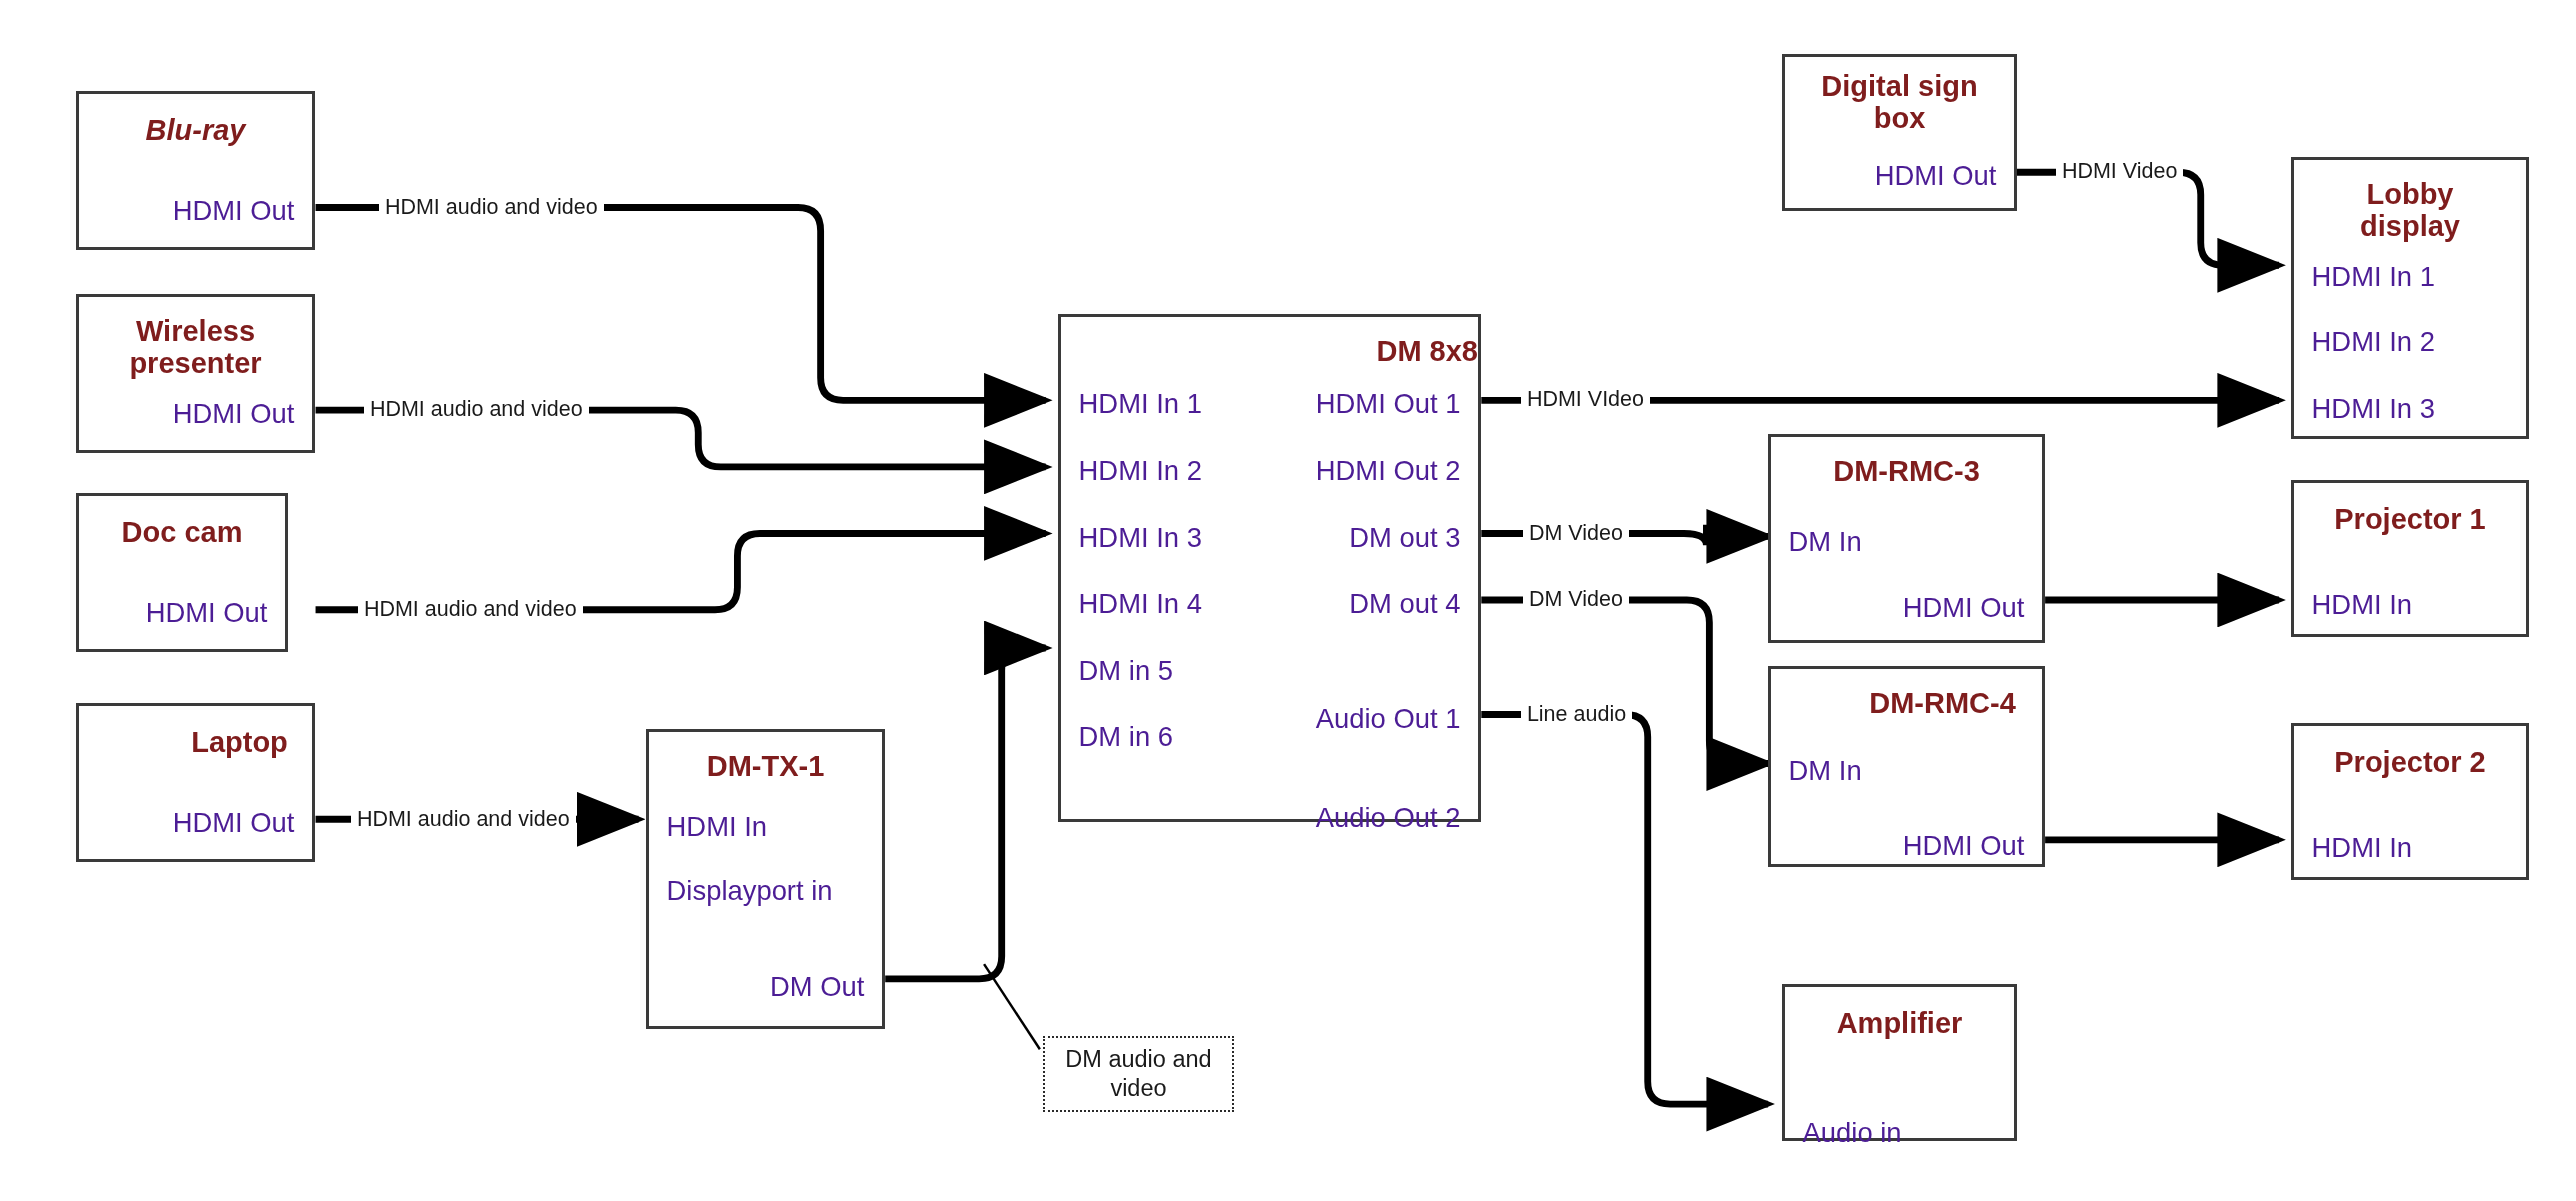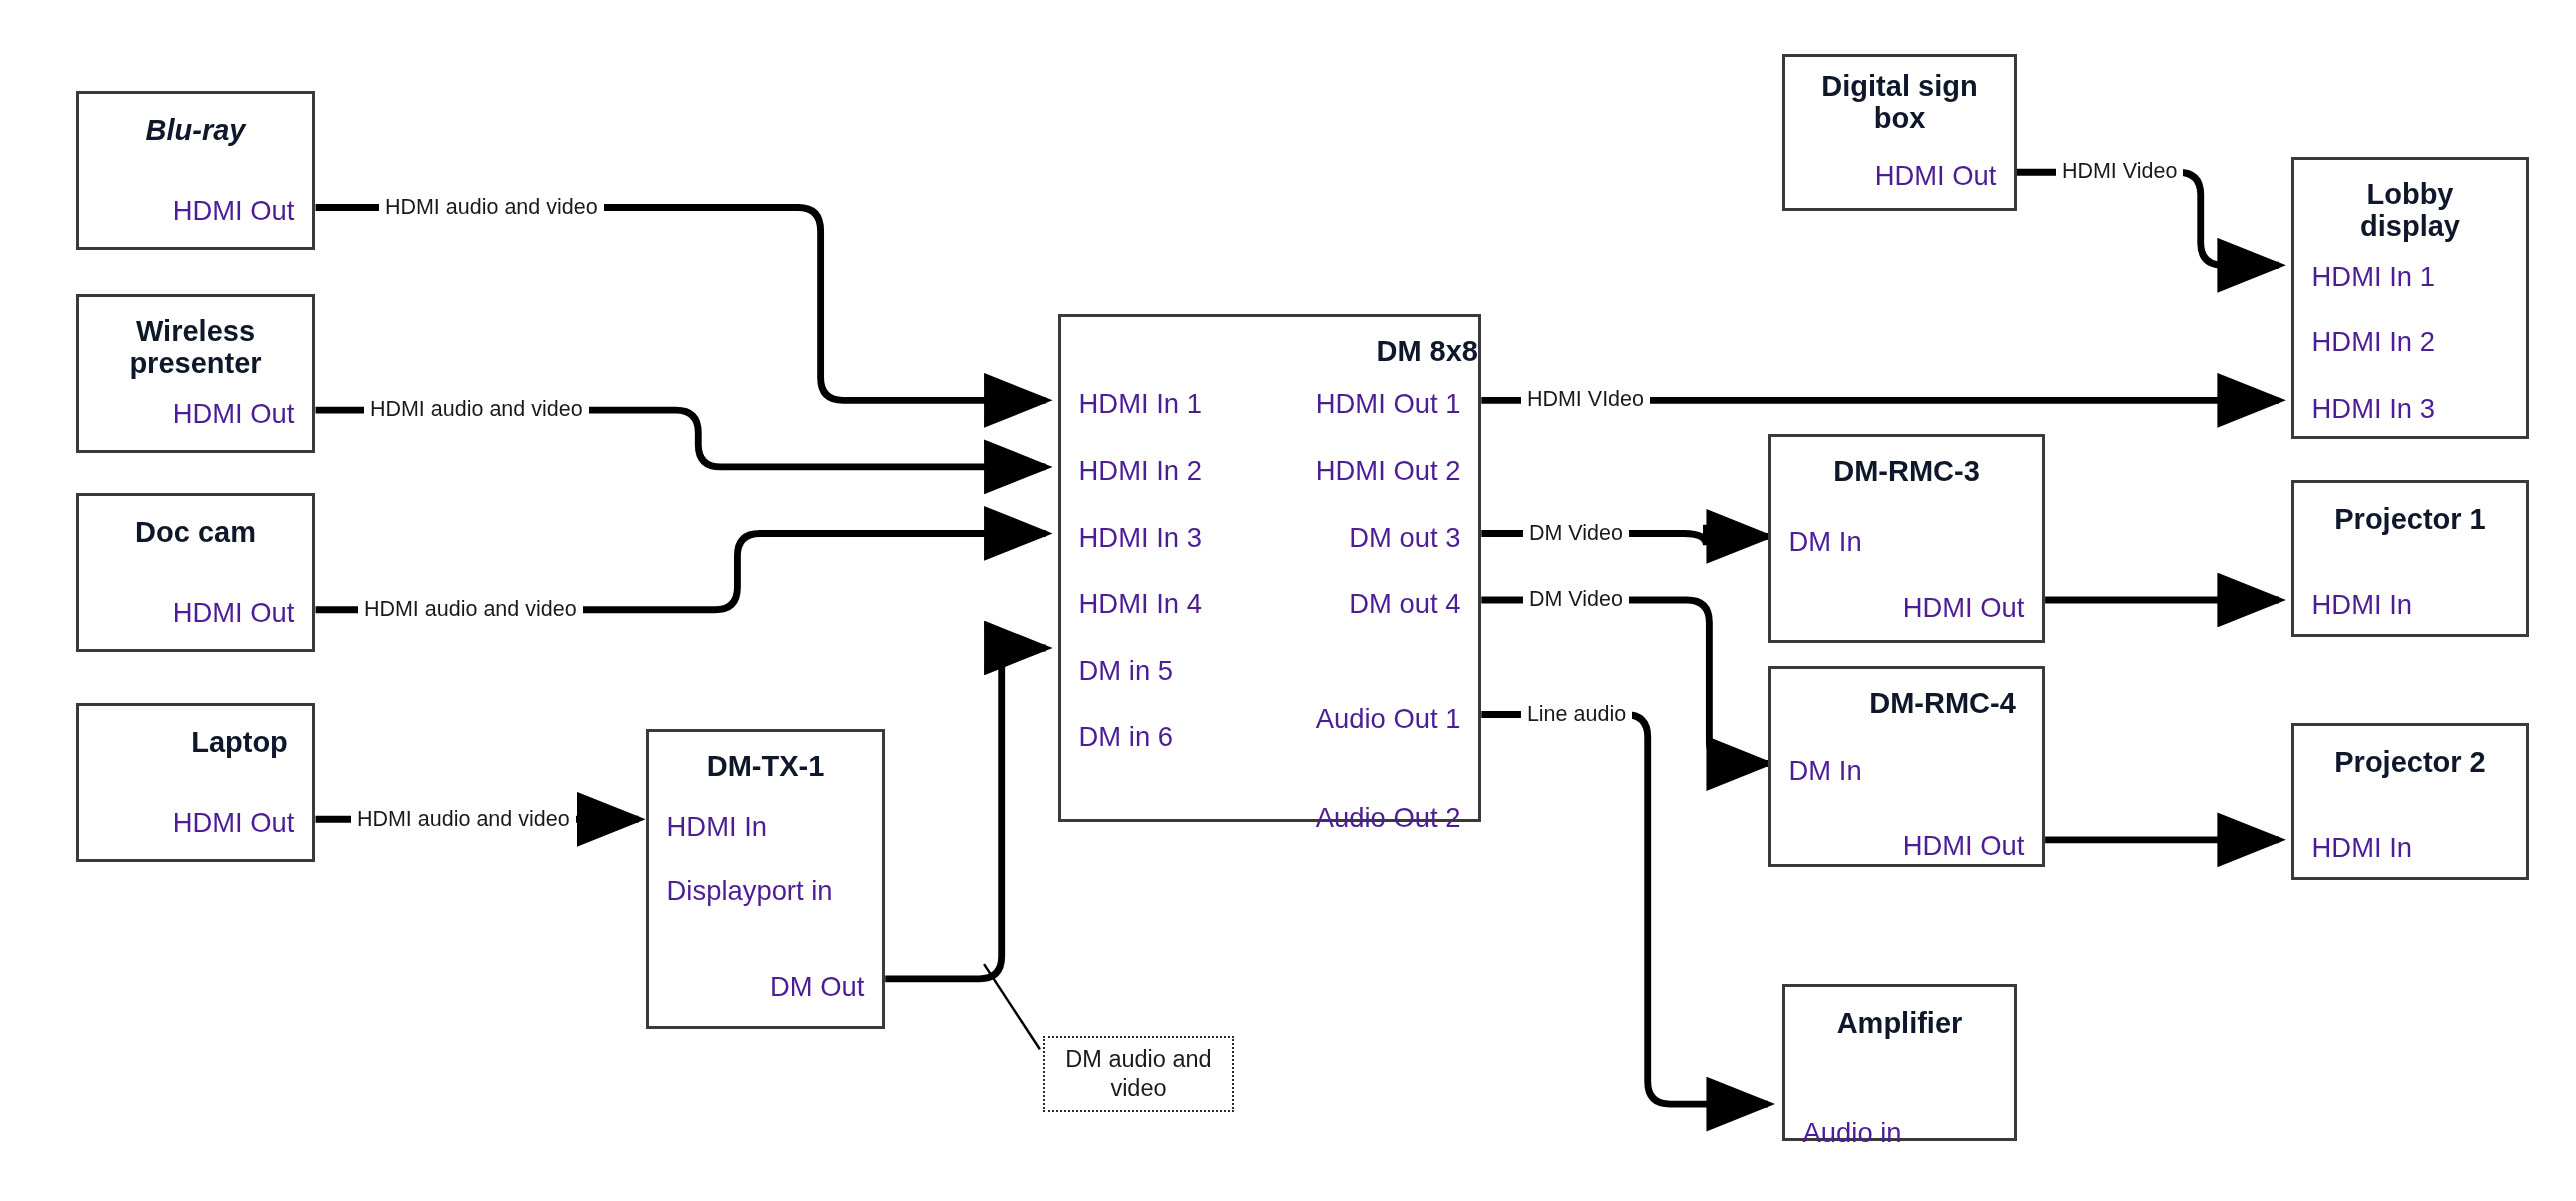--- a/index.html
+++ b/index.html
@@ -29,21 +29,21 @@
     background: #ffffff;
     overflow: visible;
   }
   .node-title {
     position: absolute;
     left: 0;
     width: 100%;
     text-align: center;
     font-weight: bold;
     font-size: 29px;
-    color: #0f172a;
+    color: #7f1d1d;
     line-height: 1.12;
     white-space: pre-line;
   }
   .port {
     position: absolute;
     font-size: 27.4px;
     color: #4c1d95;
     white-space: nowrap;
     line-height: 1;
   }
@@ -117,21 +117,21 @@
     <div class="node-title" style="top:19.6px;font-style:italic;">Blu-ray</div>
     <div class="port right" style="top:103px;">HDMI Out</div>
   </div>
 
   <div class="node" style="left:76px; top:294px; width:239px; height:159px;">
     <div class="node-title" style="top:17.6px;">Wireless
 presenter</div>
     <div class="port right" style="top:103px;">HDMI Out</div>
   </div>
 
-  <div class="node" style="left:76px; top:493px; width:239px; height:159px;">
+  <div class="node" style="left:76px; top:493px; width:212px; height:159px;">
     <div class="node-title" style="top:19.6px;">Doc cam</div>
     <div class="port right" style="top:103px;">HDMI Out</div>
   </div>
 
   <div class="node" style="left:76px; top:703px; width:239px; height:159px;">
     <div class="node-title" style="top:19.6px;padding-left:44px;">Laptop</div>
     <div class="port right" style="top:103px;">HDMI Out</div>
   </div>
 
   <div class="node" style="left:646px; top:729px; width:239px; height:300px;">

